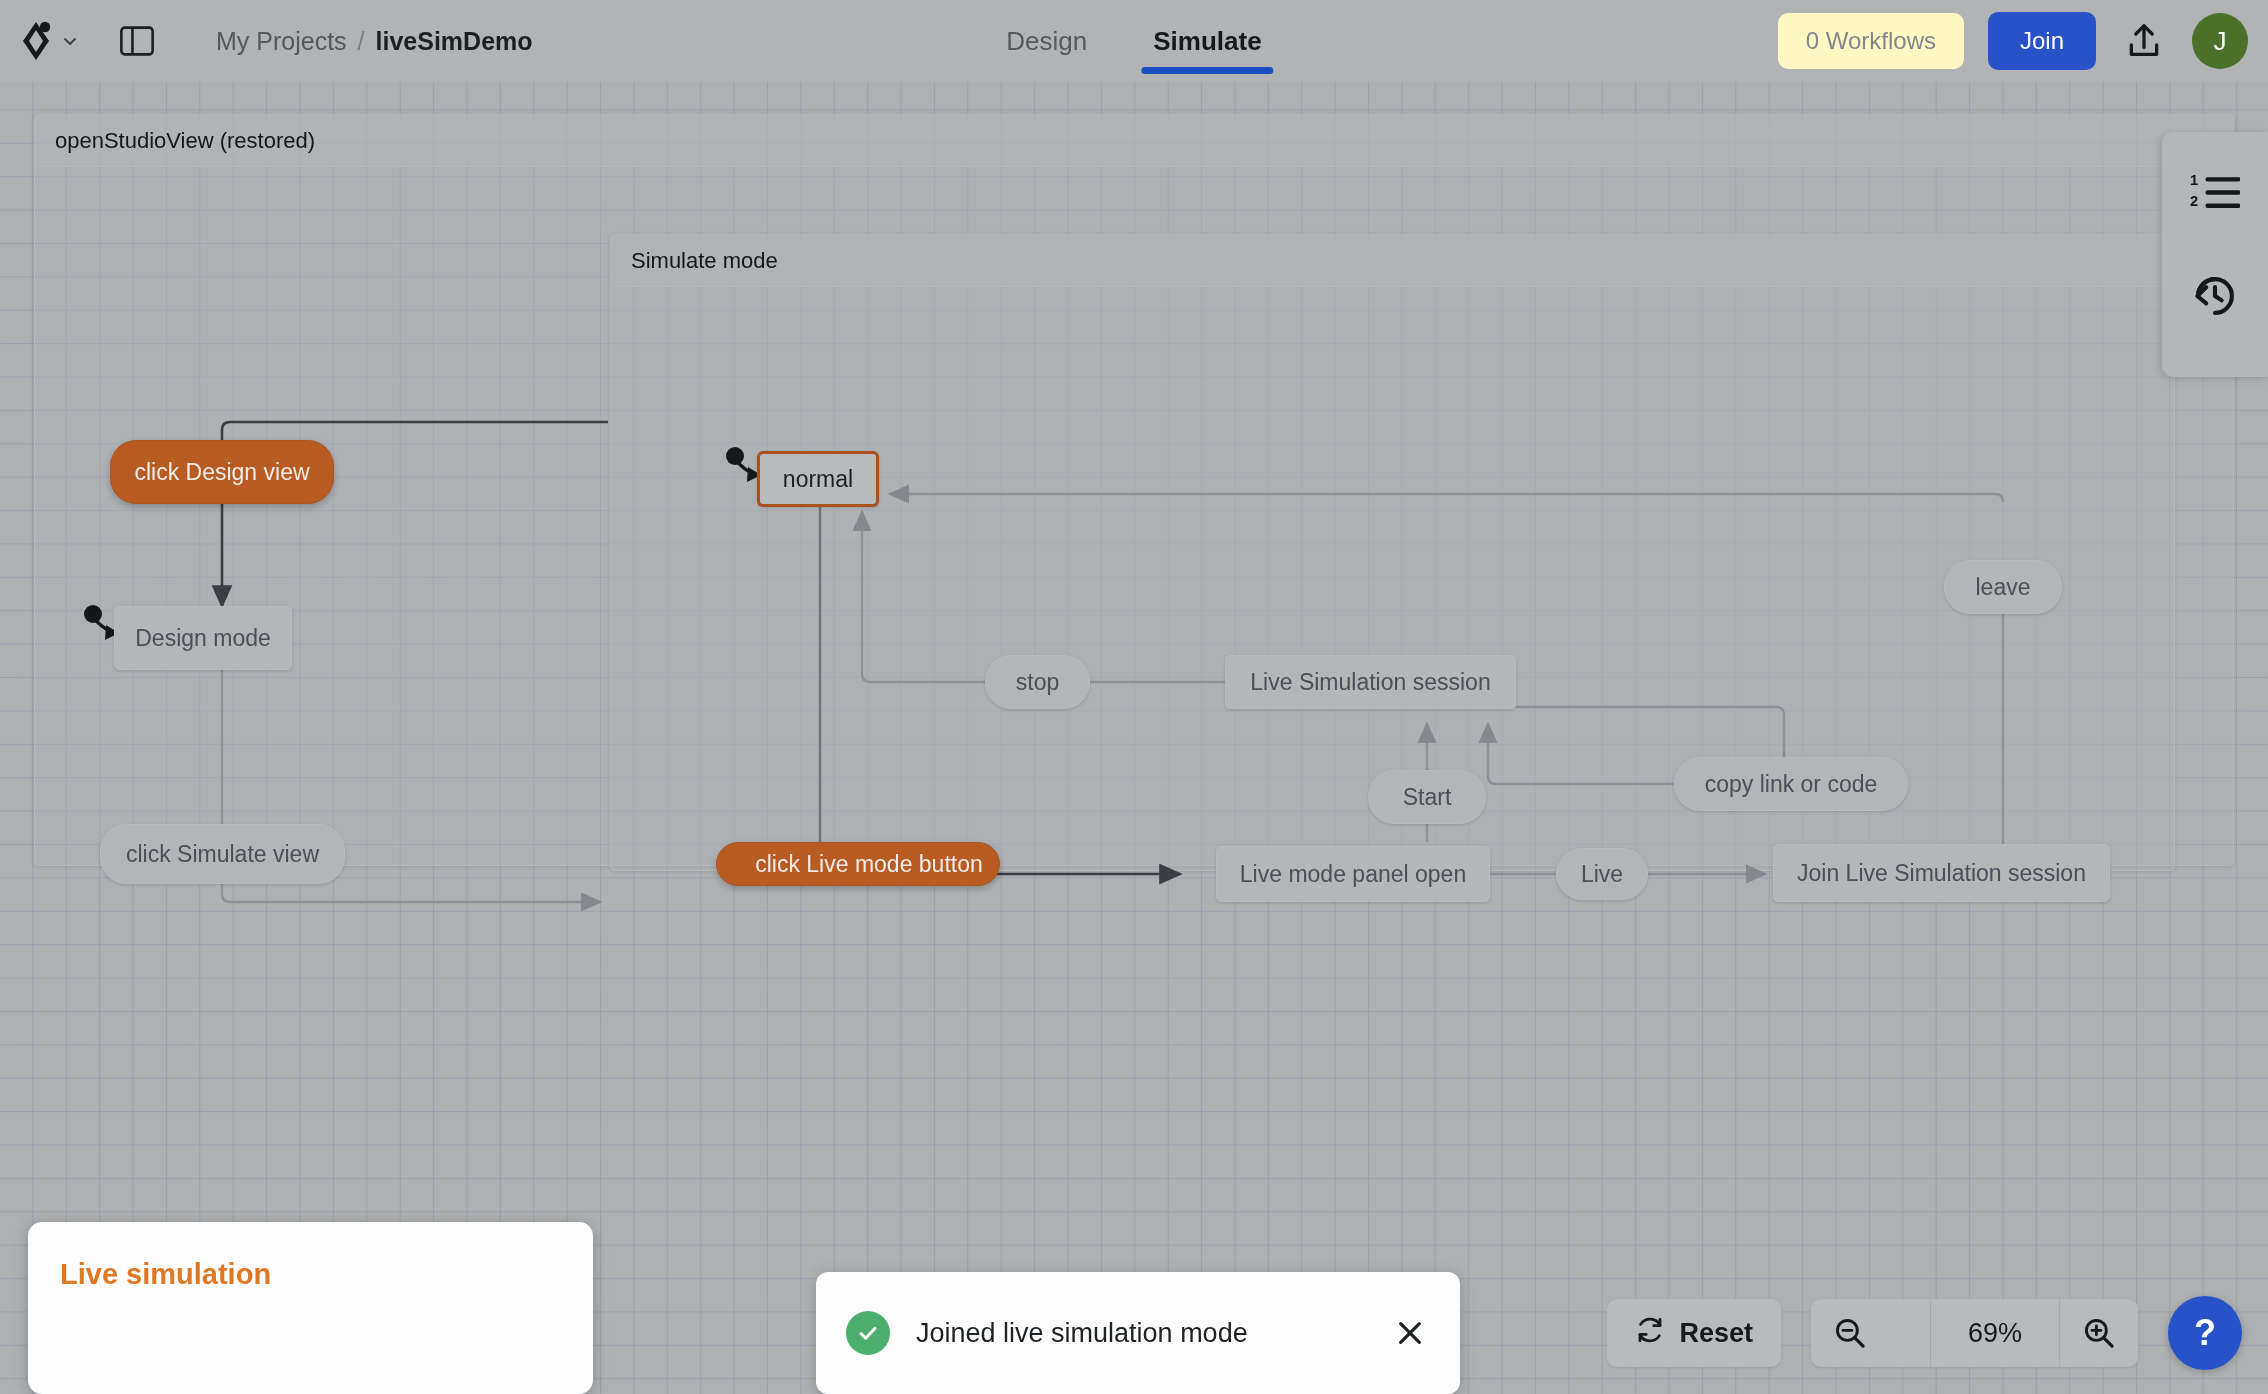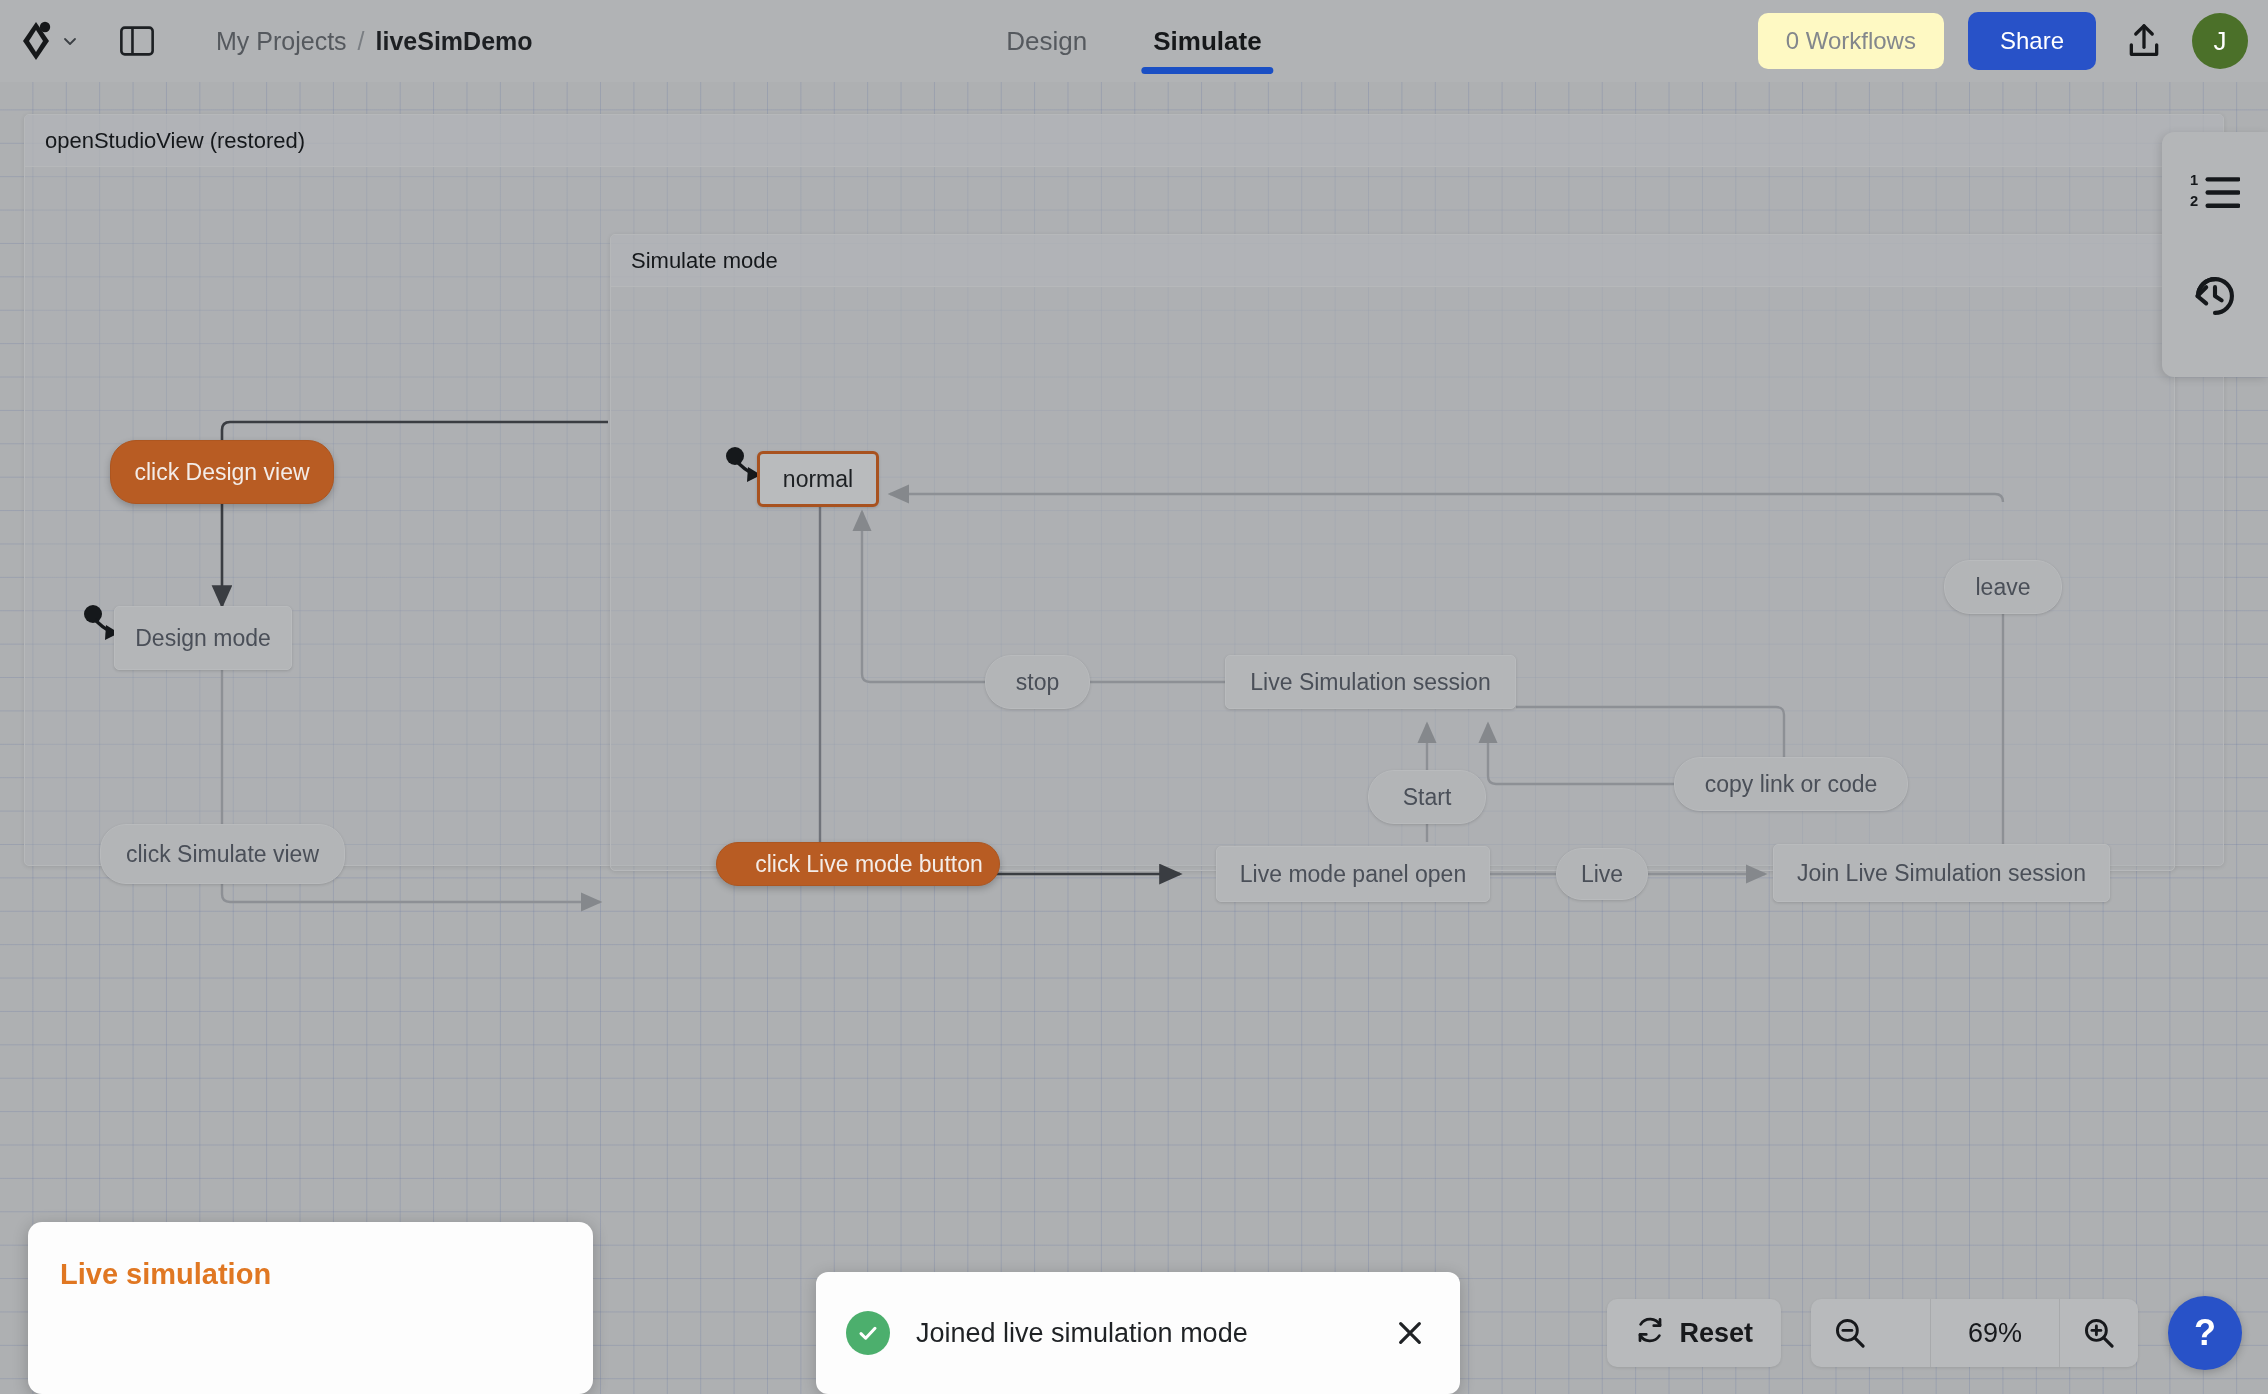--- a/index.html
+++ b/index.html
@@ -242,35 +242,35 @@
     </div>
   </div>
 
   <div class="tb-tabs">
     <div class="tab inactive">Design</div>
     <div class="tab active">Simulate</div>
   </div>
 
   <div class="tb-right">
     <div class="workflows-pill">0 Workflows</div>
-    <div class="share-btn">Share</div>
+    <div class="share-btn">Join</div>
     <div class="icon-btn">
       <svg viewBox="0 0 30 30" width="38" height="38">
         <path d="M15 3 L15 20" stroke="#16181a" stroke-width="2.6" stroke-linecap="round" fill="none"></path>
         <path d="M8.5 9.5 L15 3 L21.5 9.5" stroke="#16181a" stroke-width="2.6" stroke-linecap="round" stroke-linejoin="round" fill="none"></path>
         <path d="M5 18 L5 25.5 L25 25.5 L25 18" stroke="#16181a" stroke-width="2.6" stroke-linecap="round" stroke-linejoin="round" fill="none"></path>
       </svg>
     </div>
     <div class="avatar">J</div>
   </div>
 </div>
 
 <div id="canvas">
 
-  <div class="group" style="left:24px; top:32px; width:2200px; height:752px;">
+  <div class="group" style="left:34px; top:32px; width:2200px; height:752px;">
     <div class="group-header">openStudioView (restored)</div>
   </div>
 
   <div class="group" style="left:610px; top:152px; width:1565px; height:637px;">
     <div class="group-header">Simulate mode</div>
   </div>
 
   <svg id="diagram-svg" width="2268" height="1312">
     <defs>
       <marker id="arrDark" markerWidth="10" markerHeight="10" refX="8" refY="4" orient="auto">

